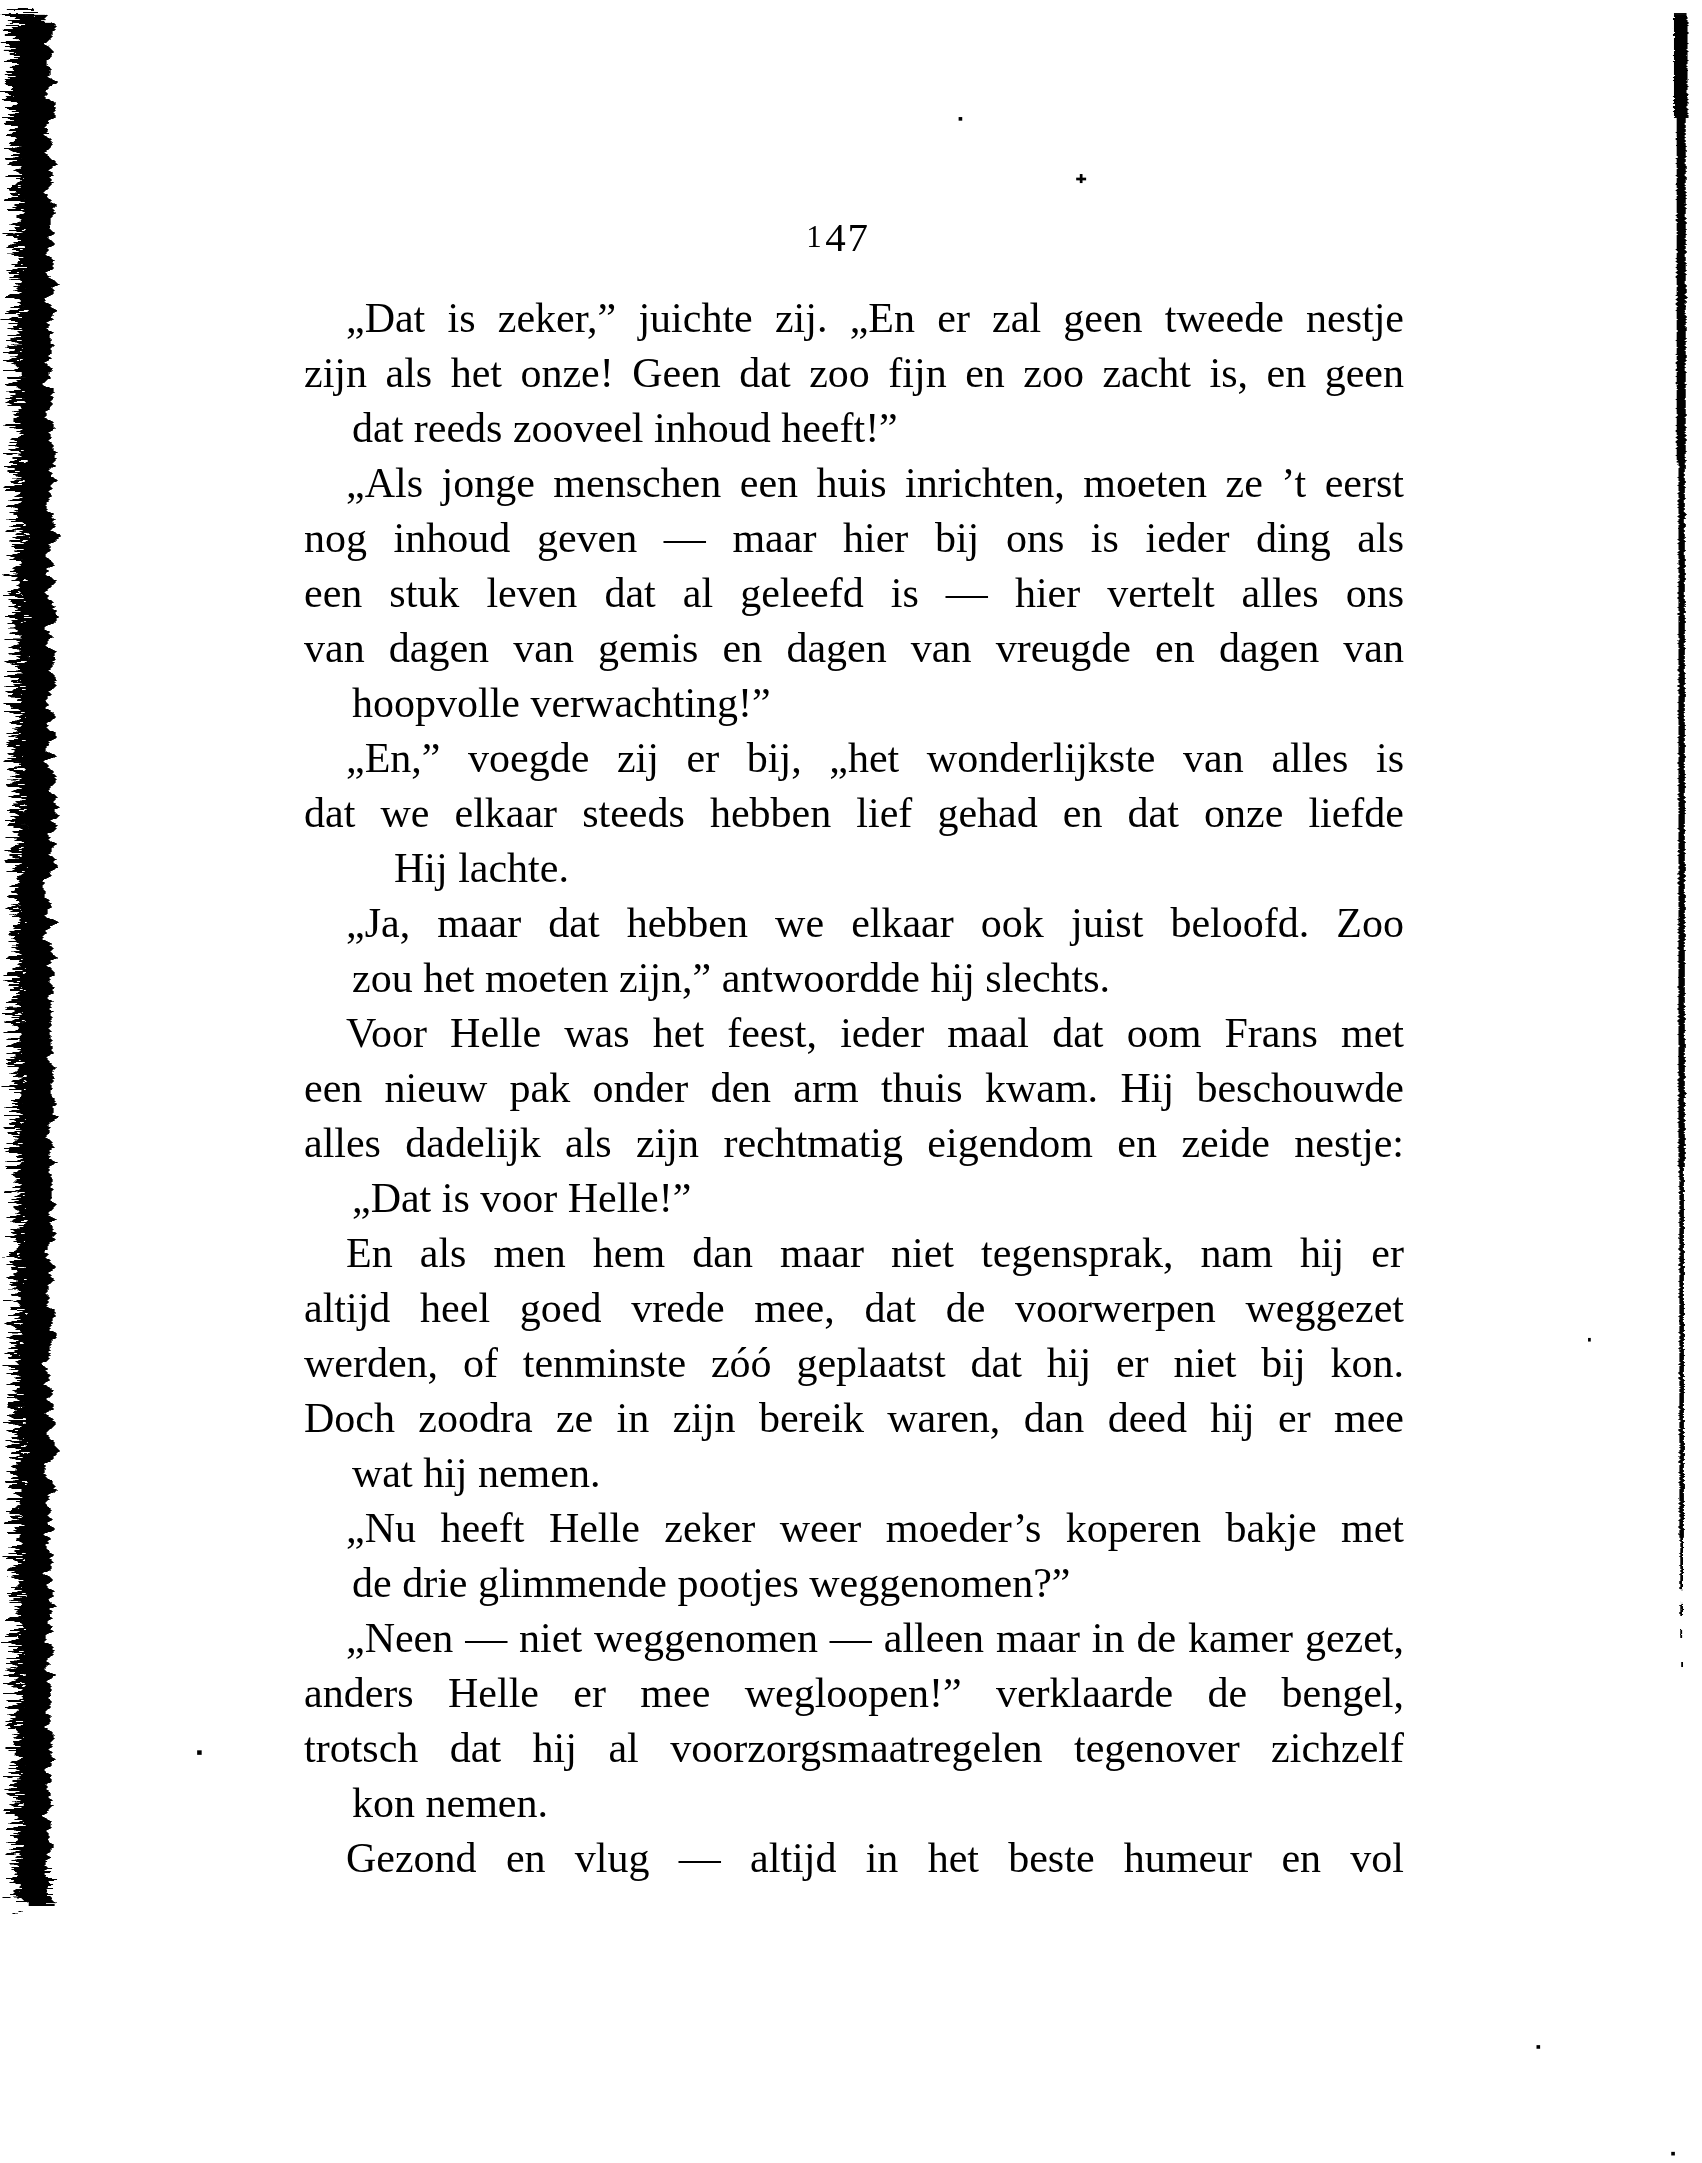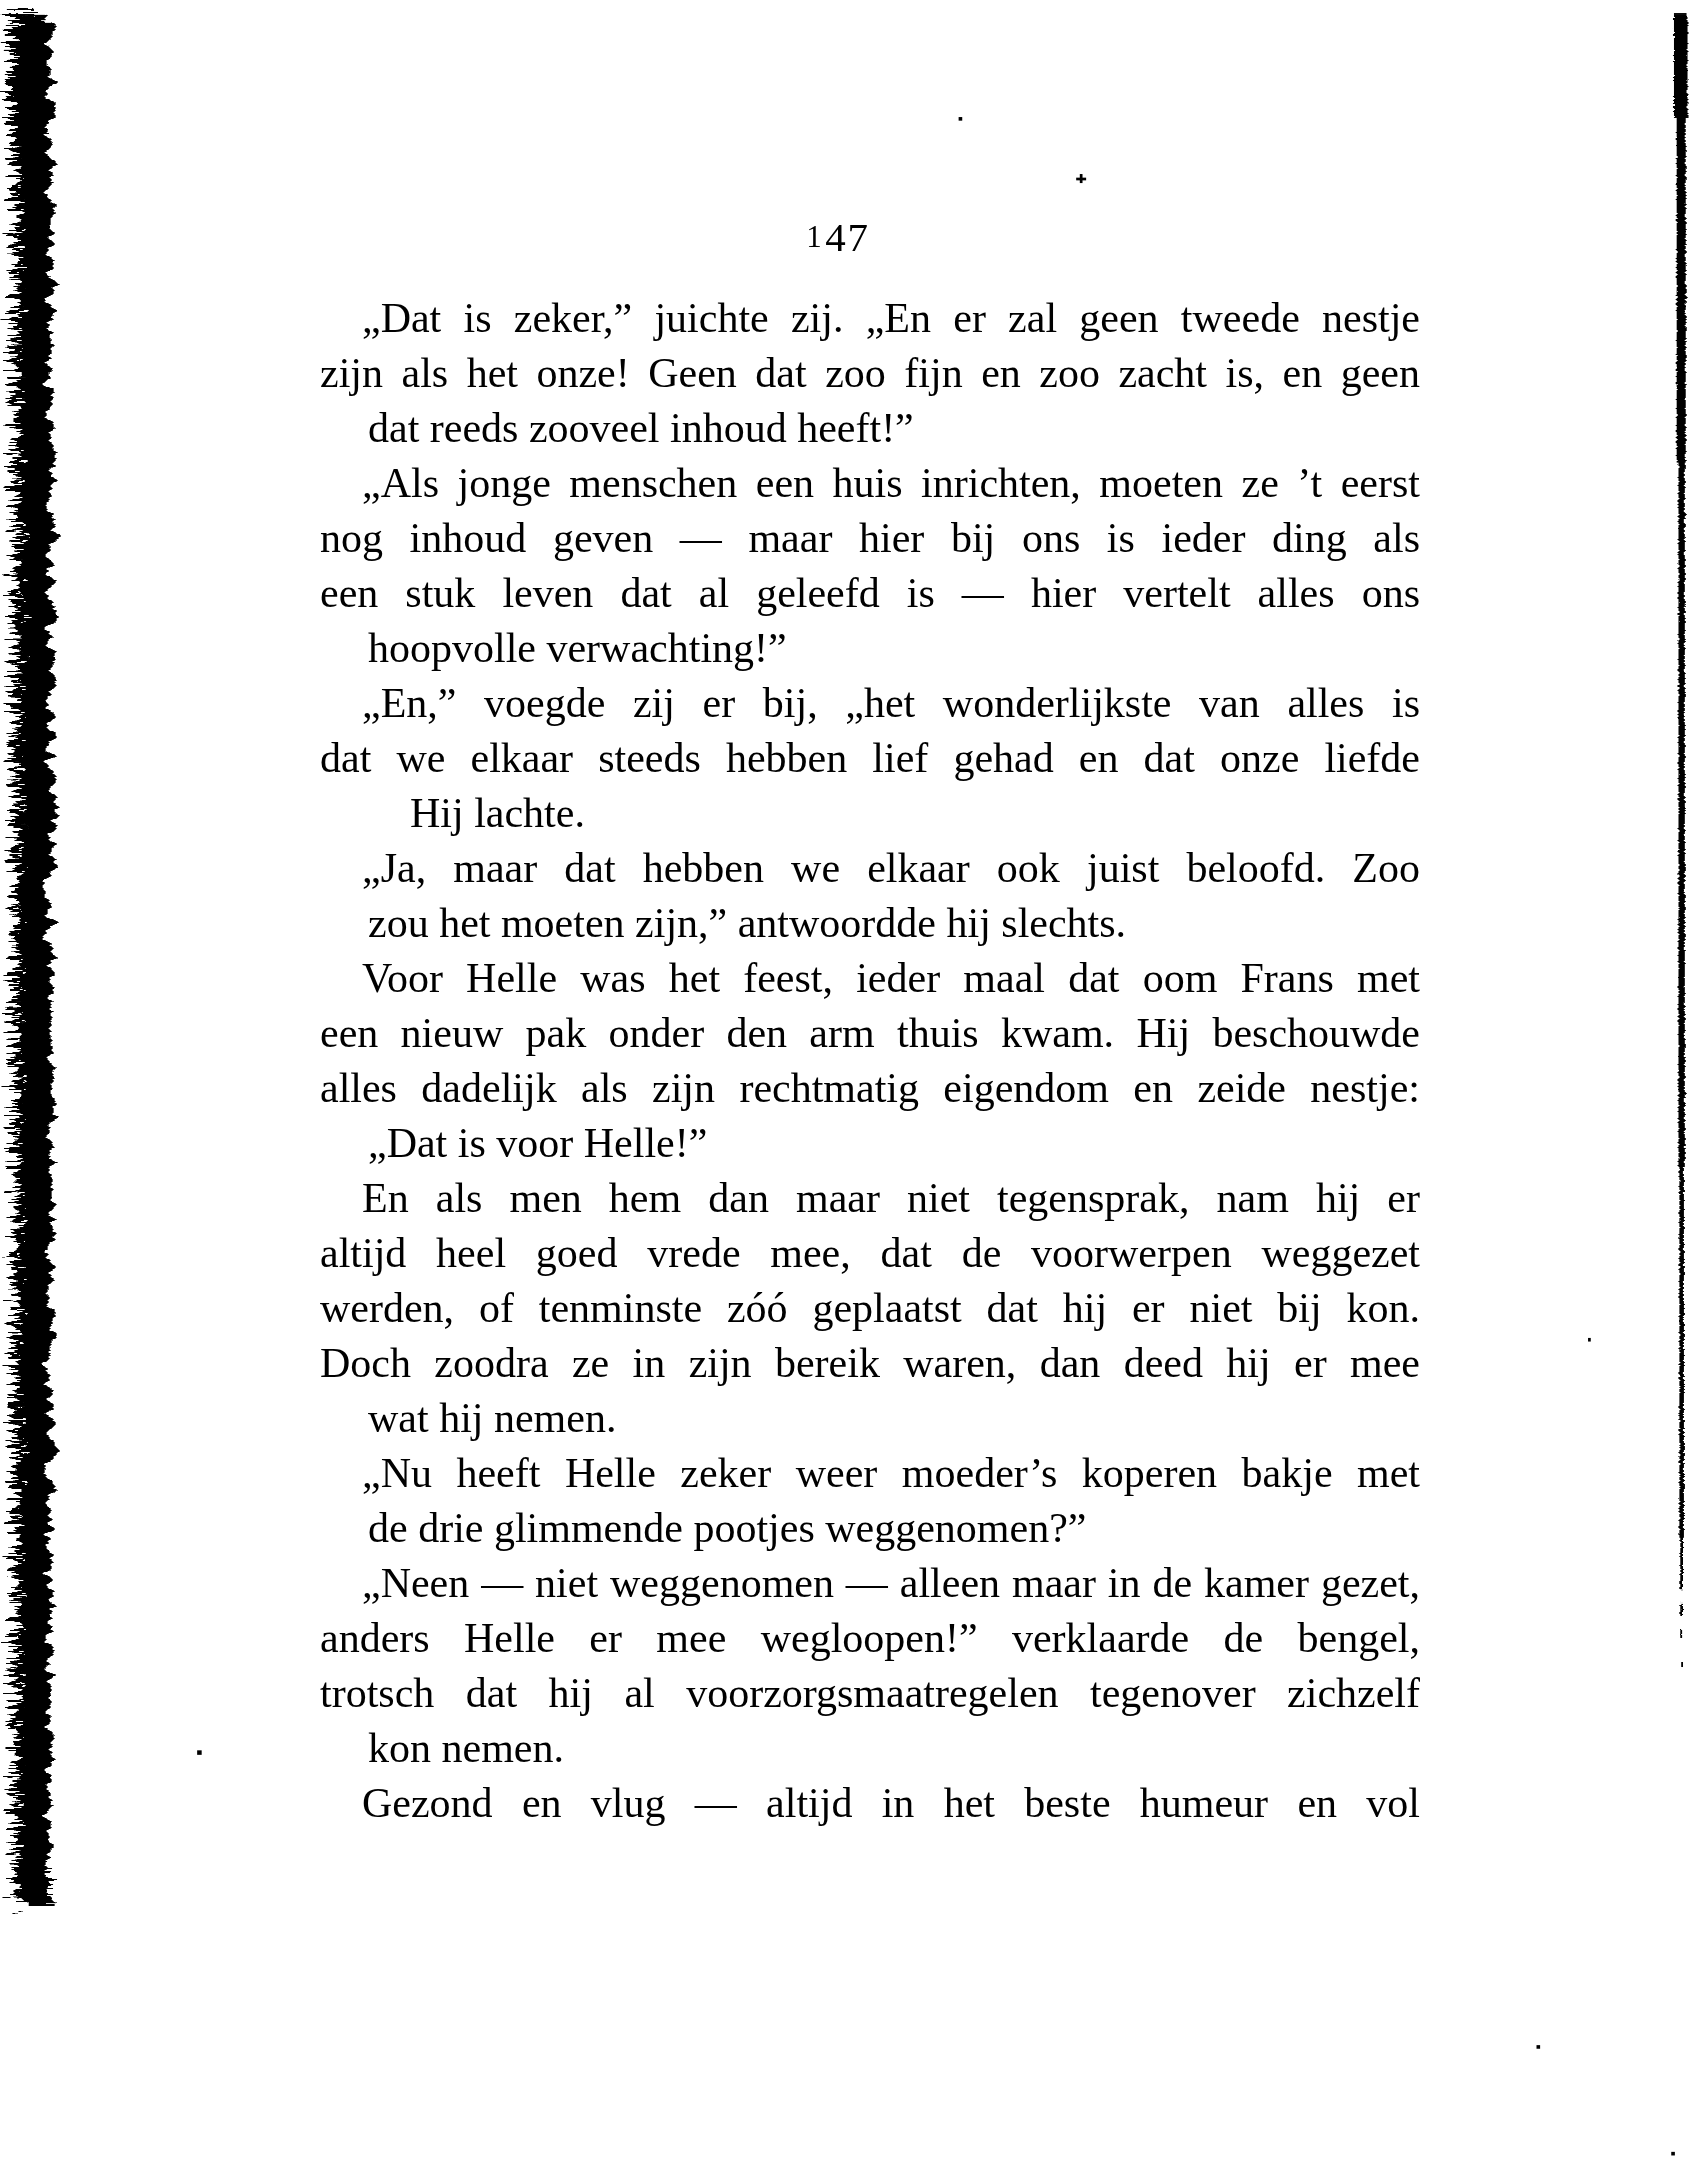--- a/index.html
+++ b/index.html
@@ -42,21 +42,21 @@
     top: -4.5px;
     margin-right: 2.7px;
     letter-spacing: 0.9px;
   }
   .pn2 {
     font-size: 41px;
     letter-spacing: 1.8px;
   }
   .textblock {
     position: absolute;
-    left: 320px;
+    left: 304px;
     top: 291px;
     width: 1100px;
     z-index: 2;
     font-size: 42px;
     line-height: 55px;
   }
   .para { margin: 0; padding: 0; }
   .line {
     text-align: justify;
     text-align-last: justify;
@@ -129,20 +129,21 @@
     <div class="para">
       <div class="line ind">„Dat is zeker,” juichte zij. „En er zal geen tweede nestje</div>
       <div class="line">zijn als het onze! Geen dat zoo fijn en zoo zacht is, en geen</div>
       <div class="line last">dat reeds zooveel inhoud heeft!”</div>
     </div>
 
     <div class="para">
       <div class="line ind">„Als jonge menschen een huis inrichten, moeten ze ’t eerst</div>
       <div class="line">nog inhoud geven — maar hier bij ons is ieder ding als</div>
       <div class="line">een stuk leven dat al geleefd is — hier vertelt alles ons</div>
+      <div class="line">van dagen van gemis en dagen van vreugde en dagen van</div>
       <div class="line last">hoopvolle verwachting!”</div>
     </div>
 
     <div class="para">
       <div class="line ind">„En,” voegde zij er bij, „het wonderlijkste van alles is</div>
       <div class="line">dat we elkaar steeds hebben lief gehad en dat onze liefde</div>
     </div>
 
     <div class="para">
       <div class="line ind last">Hij lachte.</div>

